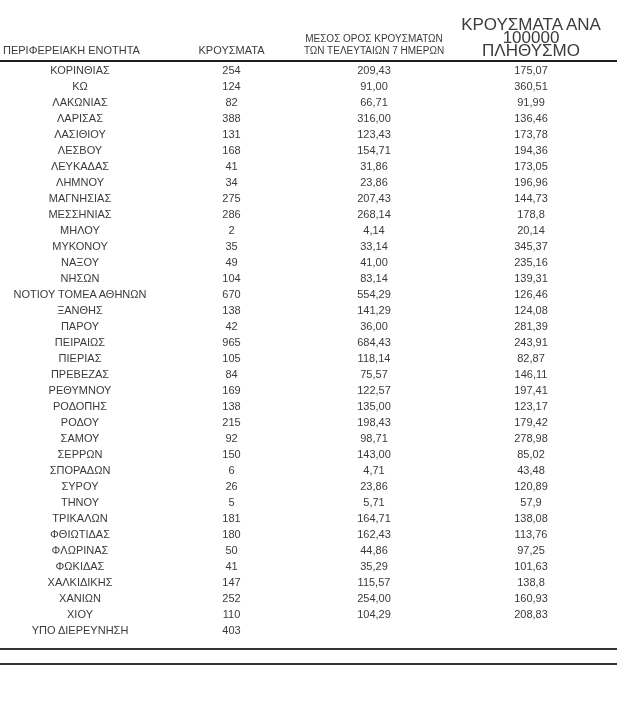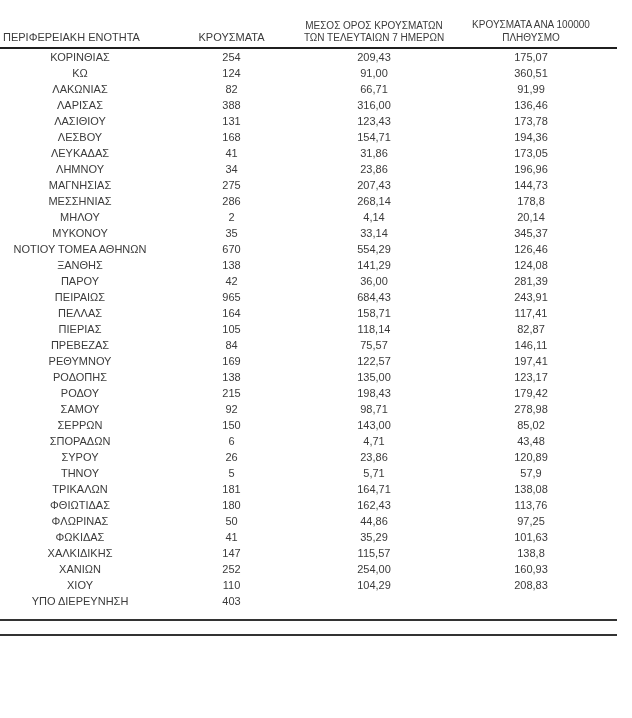--- a/index.html
+++ b/index.html
@@ -46,21 +46,21 @@
     font-size: 11px;
     line-height: 13px;
   }
   th.c3 {
     text-align: center;
     font-size: 10px;
     line-height: 12px;
     margin-top: 12px;
   }
   th.c4 {
-    font-size: 10px;
+    font-size: 17px;
     line-height: 13px;
   }
   td {
     font-size: 11px;
     height: 16px;
     line-height: 16px;
     padding: 0;
     text-align: center;
     color: #3b3b3b;
     white-space: nowrap;
@@ -171,20 +171,32 @@
     <td>4,14</td>
     <td>20,14</td>
   </tr>
         <tr>
     <td>ΜΥΚΟΝΟΥ</td>
     <td>35</td>
     <td>33,14</td>
     <td>345,37</td>
   </tr>
         <tr>
+    <td>ΝΑΞΟΥ</td>
+    <td>49</td>
+    <td>41,00</td>
+    <td>235,16</td>
+  </tr>
+        <tr>
+    <td>ΝΗΣΩΝ</td>
+    <td>104</td>
+    <td>83,14</td>
+    <td>139,31</td>
+  </tr>
+        <tr>
     <td>ΝΟΤΙΟΥ ΤΟΜΕΑ ΑΘΗΝΩΝ</td>
     <td>670</td>
     <td>554,29</td>
     <td>126,46</td>
   </tr>
         <tr>
     <td>ΞΑΝΘΗΣ</td>
     <td>138</td>
     <td>141,29</td>
     <td>124,08</td>
@@ -195,26 +207,20 @@
     <td>36,00</td>
     <td>281,39</td>
   </tr>
         <tr>
     <td>ΠΕΙΡΑΙΩΣ</td>
     <td>965</td>
     <td>684,43</td>
     <td>243,91</td>
   </tr>
         <tr>
-    <td>ΠΕΛΛΑΣ</td>
-    <td>164</td>
-    <td>158,71</td>
-    <td>117,41</td>
-  </tr>
-        <tr>
     <td>ΠΙΕΡΙΑΣ</td>
     <td>105</td>
     <td>118,14</td>
     <td>82,87</td>
   </tr>
         <tr>
     <td>ΠΡΕΒΕΖΑΣ</td>
     <td>84</td>
     <td>75,57</td>
     <td>146,11</td>

